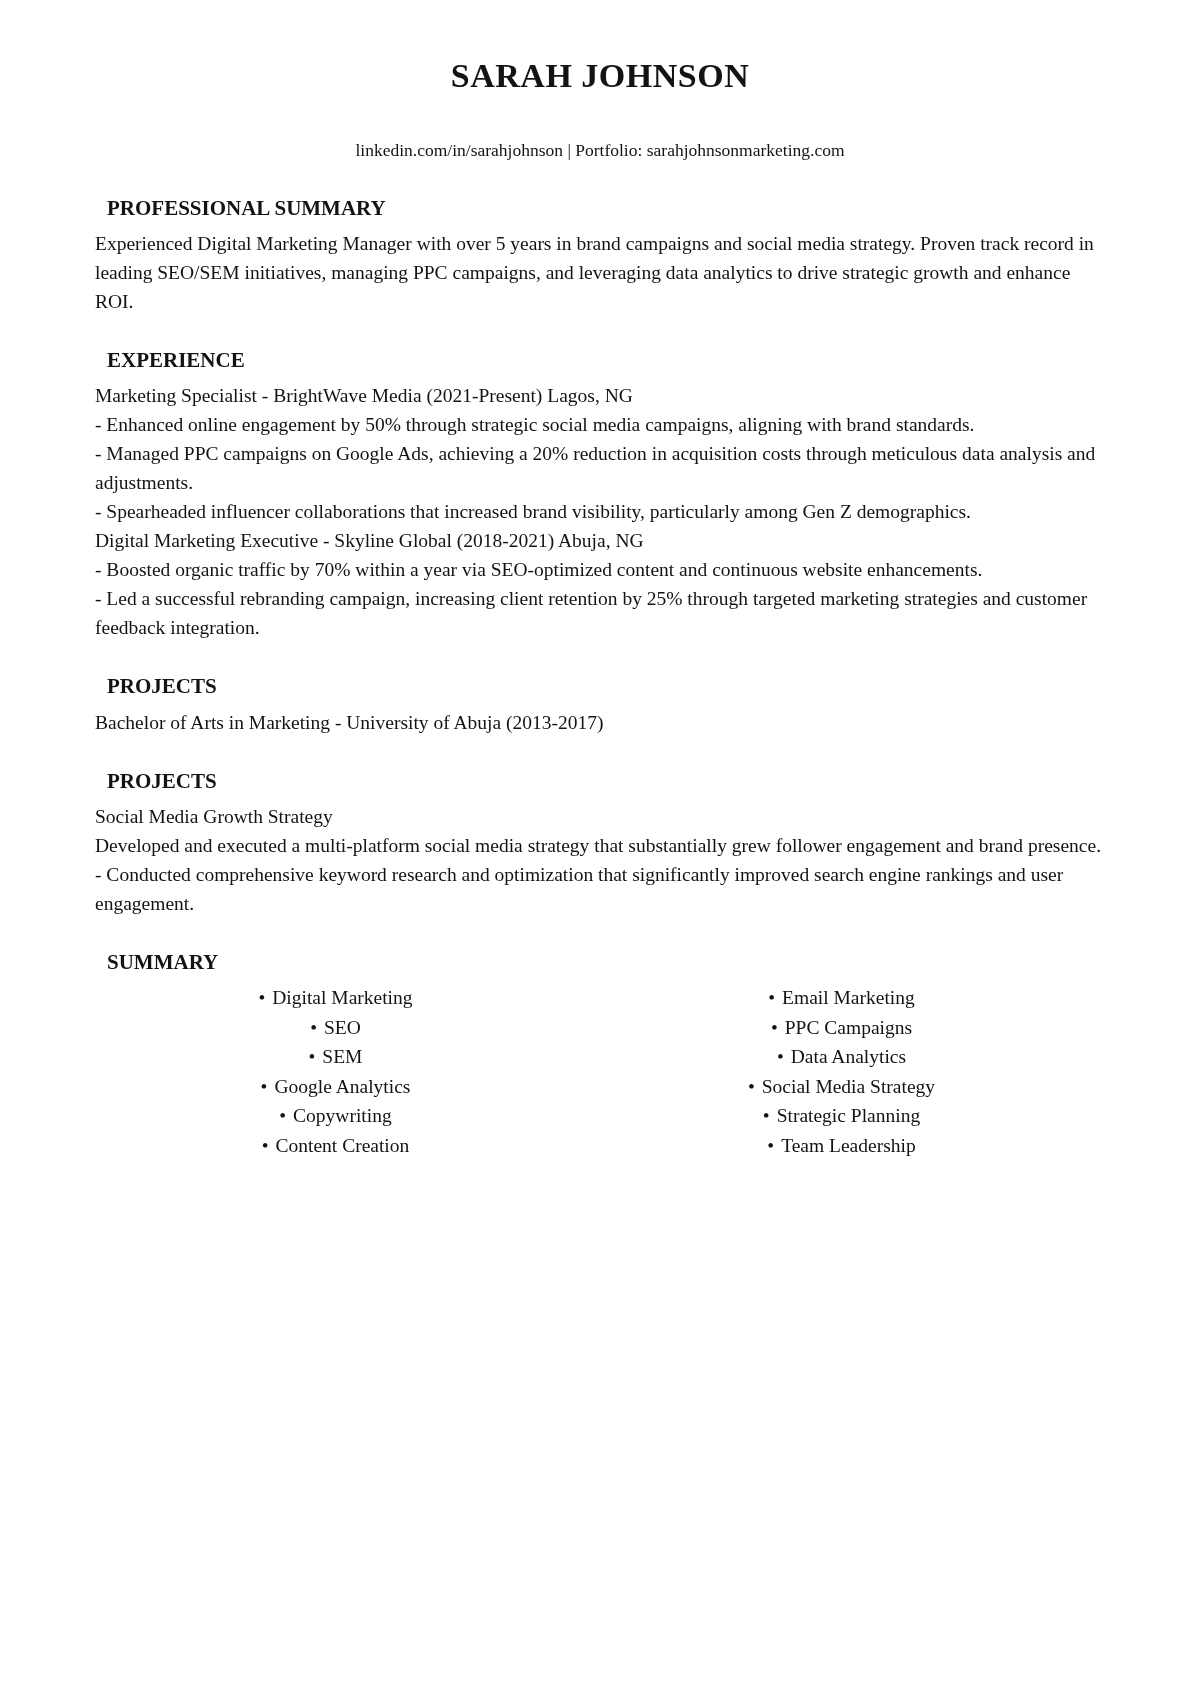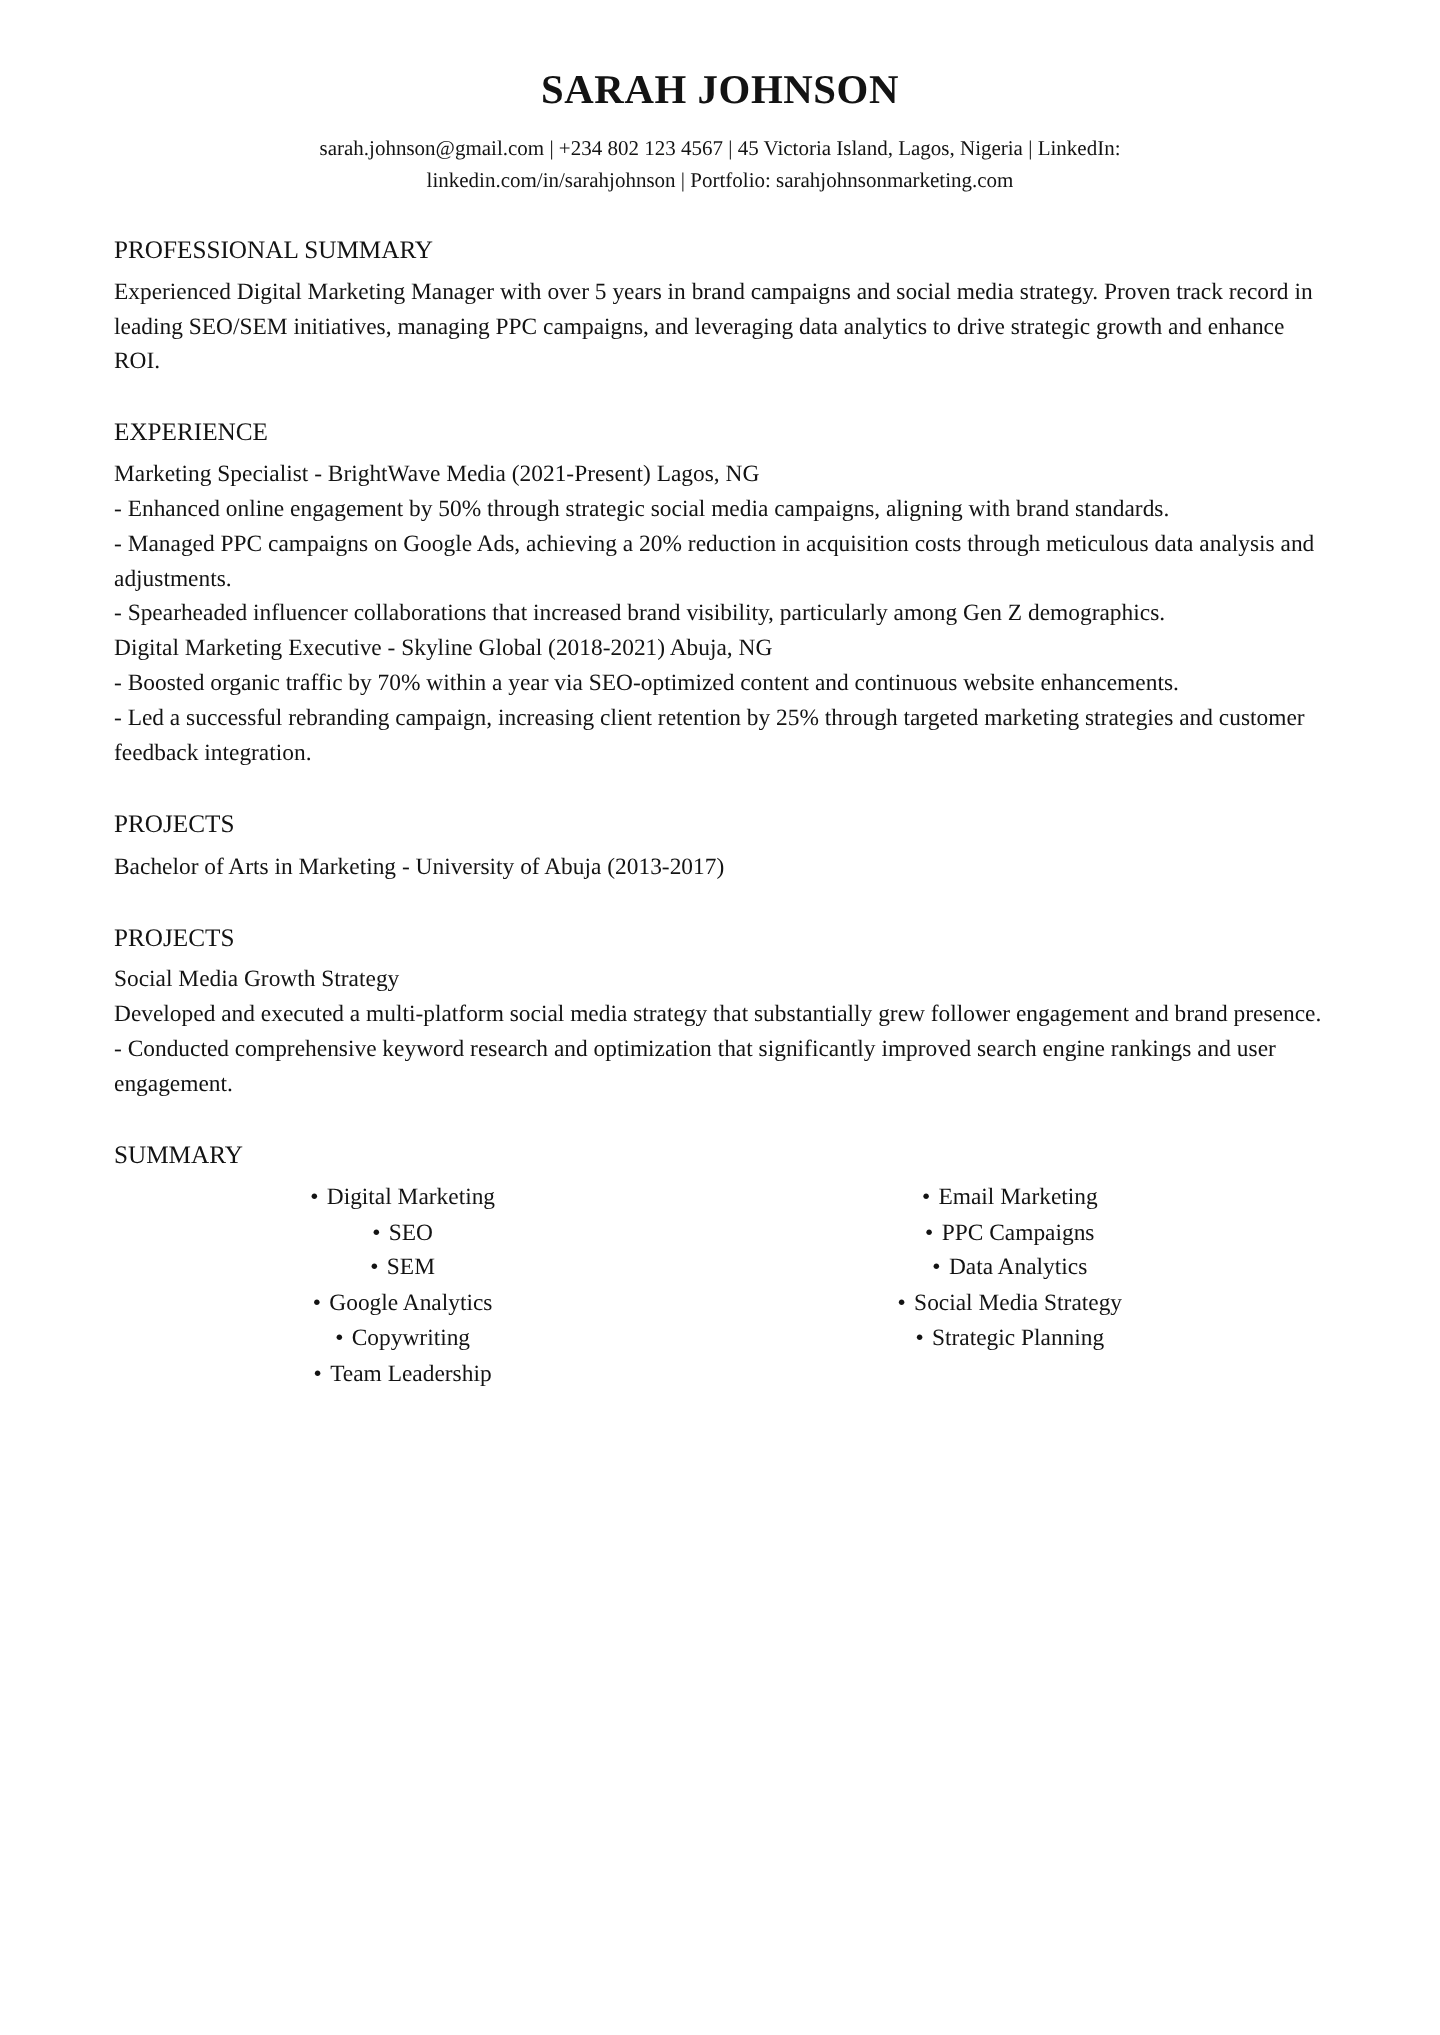--- a/index.html
+++ b/index.html
@@ -29,23 +29,23 @@
   .contact {
     margin: 0;
     text-align: center;
     font-size: 17.5px;
     line-height: 27px;
   }
   .section {
     margin-top: 31px;
   }
   .section-title {
-    margin: 0 0 8px 0;
+    margin: 0 0 8px 12px;
     font-size: 21px;
-    font-weight: normal;
+    font-weight: bold;
     line-height: 1.25;
   }
   .body-text {
     margin: 0;
     font-size: 19.5px;
     line-height: 29px;
   }
   .skills-grid {
     display: grid;
     grid-template-columns: 455px 1fr;
@@ -63,21 +63,21 @@
   }
 </style>
 </head>
 <body>
 
 <div class="page">
 
   <header>
     <h1 class="name">SARAH JOHNSON</h1>
     <p class="contact">
-      <span>sarah.johnson@gmail.com | +234 802 123 4567 | 45 Victoria Island, Lagos, Nigeria | LinkedIn:</span><br>
+      <br>
       <span>linkedin.com/in/sarahjohnson | Portfolio: sarahjohnsonmarketing.com</span>
     </p>
   </header>
 
   <section class="section">
     <h2 class="section-title">PROFESSIONAL SUMMARY</h2>
     <p class="body-text">Experienced Digital Marketing Manager with over 5 years in brand campaigns and social media strategy. Proven track record in leading SEO/SEM initiatives, managing PPC campaigns, and leveraging data analytics to drive strategic growth and enhance ROI.</p>
   </section>
 
   <section class="section">
@@ -117,17 +117,18 @@
       <div class="skill"><span class="bullet-icon">•</span><span>Digital Marketing</span></div>
       <div class="skill"><span class="bullet-icon">•</span><span>Email Marketing</span></div>
       <div class="skill"><span class="bullet-icon">•</span><span>SEO</span></div>
       <div class="skill"><span class="bullet-icon">•</span><span>PPC Campaigns</span></div>
       <div class="skill"><span class="bullet-icon">•</span><span>SEM</span></div>
       <div class="skill"><span class="bullet-icon">•</span><span>Data Analytics</span></div>
       <div class="skill"><span class="bullet-icon">•</span><span>Google Analytics</span></div>
       <div class="skill"><span class="bullet-icon">•</span><span>Social Media Strategy</span></div>
       <div class="skill"><span class="bullet-icon">•</span><span>Copywriting</span></div>
       <div class="skill"><span class="bullet-icon">•</span><span>Strategic Planning</span></div>
+      <div class="skill"><span class="bullet-icon">•</span><span>Content Creation</span></div>
       <div class="skill"><span class="bullet-icon">•</span><span>Team Leadership</span></div>
     </div>
   </section>
 
 </div>
 
 </body></html>

